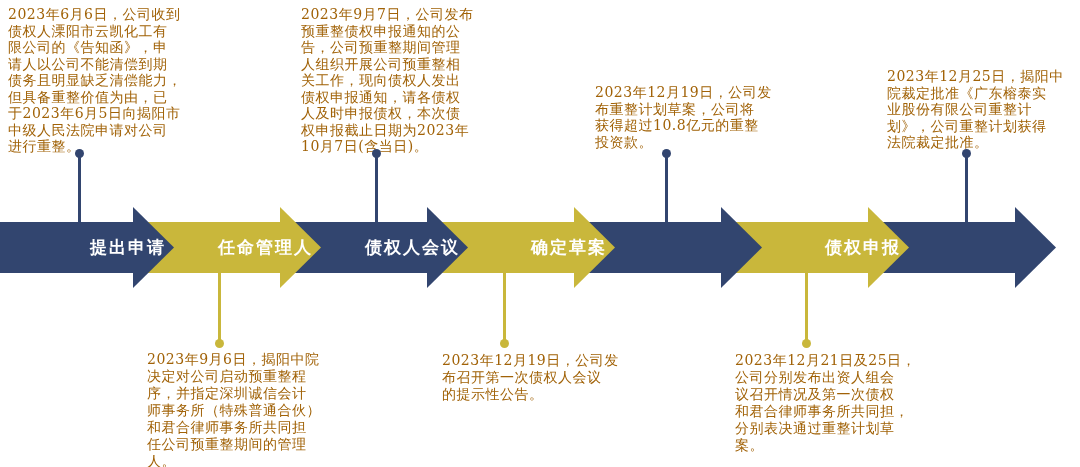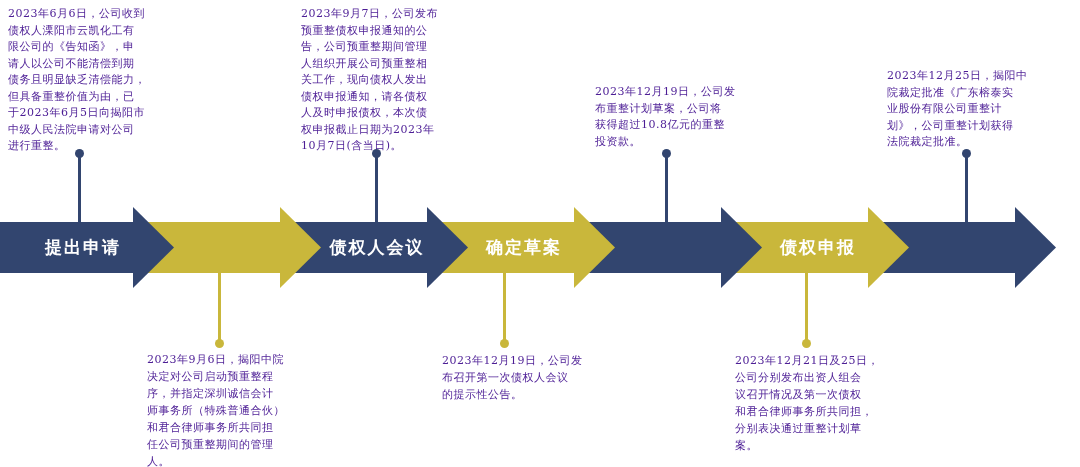--- a/index.html
+++ b/index.html
@@ -6,34 +6,34 @@
   #canvas{
     position:relative;
     width:1080px;height:467px;
     background:#ffffff;
     overflow:hidden;
     font-family:"DejaVu Serif","Liberation Serif",serif;
   }
   .annotation{
     position:absolute;
     white-space:pre-line;
-    font-size:11px;
+    font-size:14px;
     line-height:16.5px;
-    color:#4c1d95;
+    color:#a16207;
     letter-spacing:0.5px;
   }
   .annotation.bottom{line-height:17px;}
   .arrow-body{position:absolute;top:222px;height:51px;}
   .arrow-head{
     position:absolute;top:207px;width:41px;height:81px;
     clip-path:polygon(0 0,100% 50%,0 100%);
   }
   .arrow-label{
     position:absolute;top:222px;height:36px;line-height:51px;
-    width:166px;text-align:center;z-index:40;
+    width:166px;text-align:right;z-index:40;
     color:#ffffff;font-size:17px;font-weight:bold;letter-spacing:2px;
   }
   .vline{position:absolute;width:3px;}
   .vline.top{top:153px;height:69px;}
   .vline.bottom{top:273px;height:70px;}
   .dot{position:absolute;width:9px;height:9px;border-radius:50%;}
 </style>
 </head>
 <body>
 
@@ -99,20 +99,21 @@
   <div class="dot" style="left: 499.5px; top: 339px; background-color: rgb(201, 183, 59);"></div>
   <div class="vline bottom" style="left: 804.5px; background-color: rgb(201, 183, 59);"></div>
   <div class="dot" style="left: 801.5px; top: 339px; background-color: rgb(201, 183, 59);"></div>
 
   <div class="arrow-body" style="left: 0px; width: 133px; z-index: 30; background-color: rgb(50, 69, 111);"></div>
   <div class="arrow-head" style="left: 133px; z-index: 30; background-color: rgb(50, 69, 111);"></div>
   <div class="arrow-label" style="left:0">提出申请</div>
 
   <div class="arrow-body" style="left: 147px; width: 133px; z-index: 29; background-color: rgb(201, 183, 59);"></div>
   <div class="arrow-head" style="left: 280px; z-index: 29; background-color: rgb(201, 183, 59);"></div>
+  <div class="arrow-label" style="left:147px">任命管理人</div>
 
   <div class="arrow-body" style="left: 294px; width: 133px; z-index: 28; background-color: rgb(50, 69, 111);"></div>
   <div class="arrow-head" style="left: 427px; z-index: 28; background-color: rgb(50, 69, 111);"></div>
   <div class="arrow-label" style="left:294px">债权人会议</div>
 
   <div class="arrow-body" style="left: 441px; width: 133px; z-index: 27; background-color: rgb(201, 183, 59);"></div>
   <div class="arrow-head" style="left: 574px; z-index: 27; background-color: rgb(201, 183, 59);"></div>
   <div class="arrow-label" style="left:441px">确定草案</div>
 
   <div class="arrow-body" style="left: 588px; width: 133px; z-index: 26; background-color: rgb(50, 69, 111);"></div>

